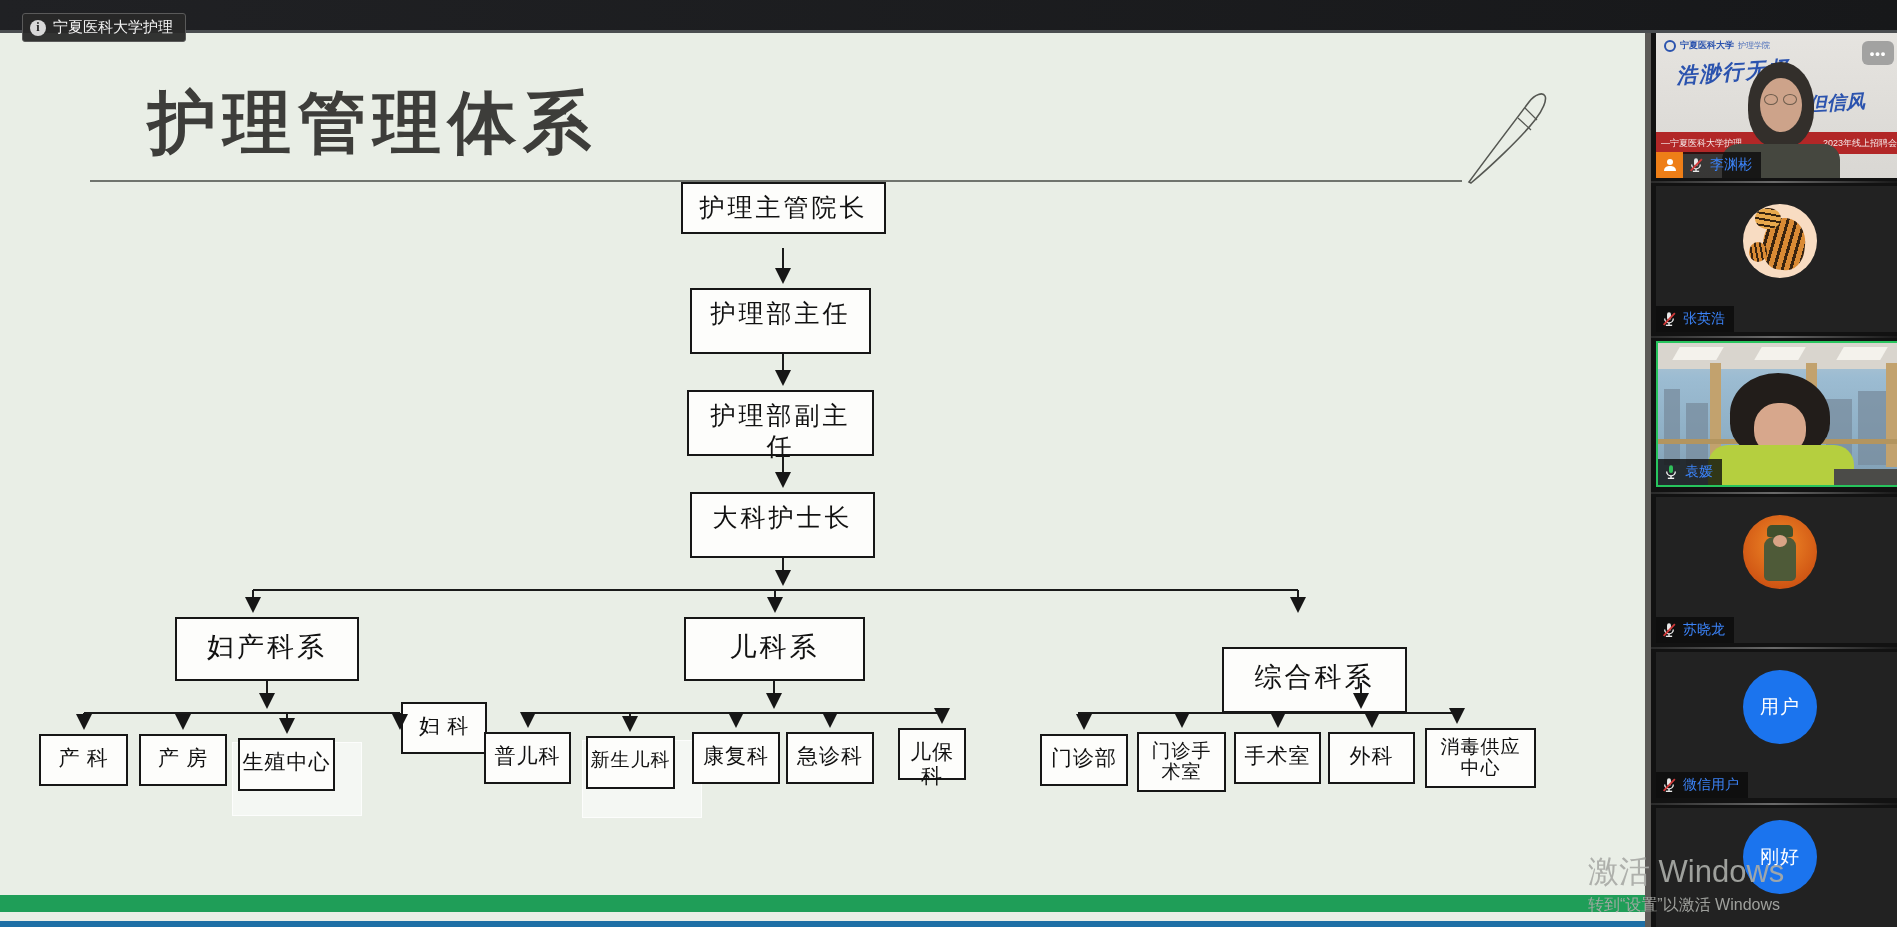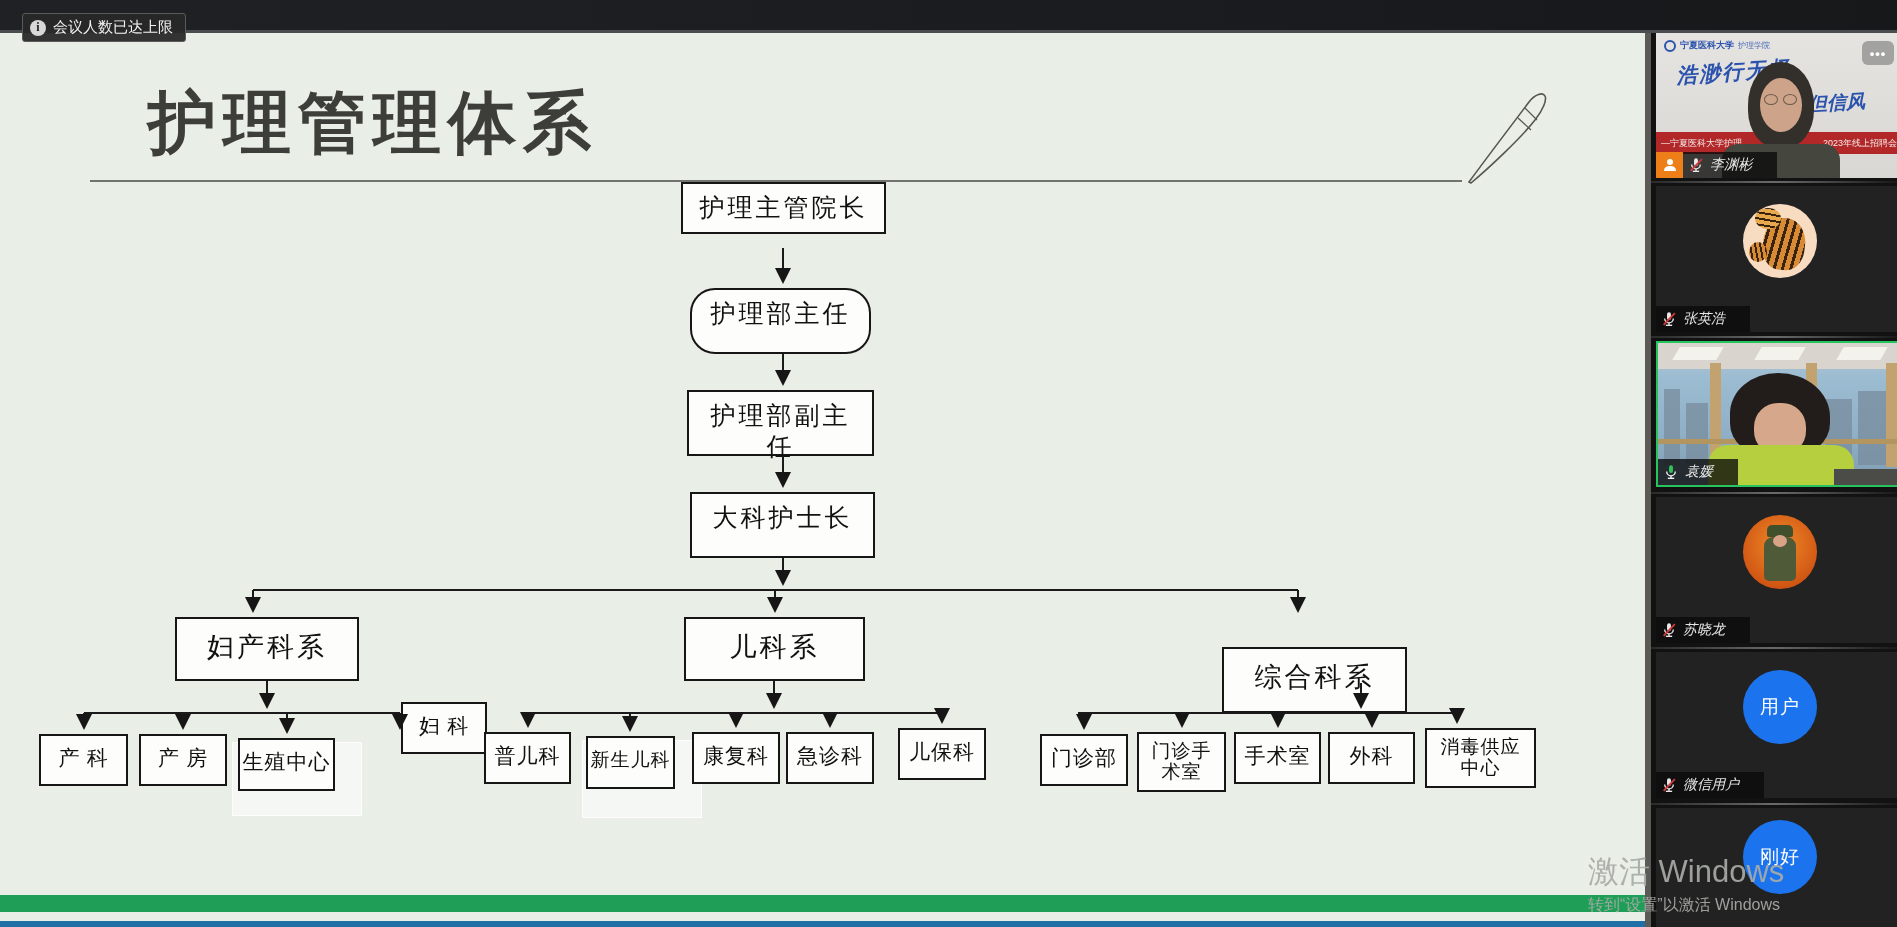--- a/index.html
+++ b/index.html
@@ -49,21 +49,21 @@
   .sidebar{position:absolute;left:1645px;top:30px;width:252px;height:897px;
            background:#121212;border-left:6px solid #5c5a57;box-sizing:border-box;}
   .tile{position:absolute;left:5px;width:246px;height:146px;background:#222222;
         overflow:hidden;}
   .tile.active{border:2px solid #27c45d;box-sizing:border-box;}
   .gapline{position:absolute;left:0;width:246px;height:2px;
            background:linear-gradient(90deg,#2a2a2a,#6a6a6a,#1a1a1a);}
 
   .namebar{position:absolute;left:0;bottom:0;height:26px;z-index:6;
            background:rgba(10,10,10,.78);display:flex;align-items:center;
-           gap:5px;padding:0 25px 0 4px;color:#e5e5e5;font-size:14px;white-space:nowrap;font-style:italic;}
+           gap:5px;padding:0 9px 0 4px;color:#3b82f6;font-size:14px;white-space:nowrap;}
   .namebar.shift{left:27px;}
   .presenter-badge{position:absolute;left:0;bottom:0;width:27px;height:26px;z-index:7;
                    background:#ee7e17;display:flex;align-items:center;justify-content:center;}
   .more-btn{position:absolute;right:8px;top:9px;width:32px;height:24px;z-index:7;
             background:rgba(150,150,150,.85);border-radius:6px;color:#fff;
             display:flex;align-items:center;justify-content:center;
             font-size:13px;letter-spacing:1px;font-weight:bold;}
 
   
   .banner{position:absolute;inset:0;background:linear-gradient(#e6e4e0,#d9d7d3);}
@@ -128,21 +128,21 @@
   .t6-av{top:12px;}
 </style>
 </head>
 <body>
 
 <div id="app">
 
   <div class="topbar"></div>
   <div class="toast">
     <span class="info-ic">i</span>
-    <span>会议人数已达上限</span>
+    <span>宁夏医科大学护理</span>
   </div>
 
   <div class="slide">
     <div class="slide-title">护理管理体系</div>
     <div class="title-line"></div>
 
     <svg class="pen" width="95" height="96" viewBox="0 0 95 96">
       <path d="M14,92 C30,70 62,28 74,12 C80,4 88,2 90,6 C92,10 88,20 80,30 C66,48 34,78 16,93 Z" fill="none" stroke="#555752" stroke-width="1.6"></path>
       <path d="M70,18 L82,30 M63,28 L76,40" stroke="#555752" stroke-width="1.2"></path>
     </svg>
@@ -183,38 +183,38 @@
       <line class="cl" x1="1361" y1="653" x2="1361" y2="676" marker-end="url(#arw)"></line>
       <line class="cl" x1="1078" y1="683" x2="1457" y2="683"></line>
       <line class="cl" x1="1084" y1="683" x2="1084" y2="697" marker-end="url(#arw)"></line>
       <line class="cl" x1="1182" y1="683" x2="1182" y2="695" marker-end="url(#arw)"></line>
       <line class="cl" x1="1278" y1="683" x2="1278" y2="695" marker-end="url(#arw)"></line>
       <line class="cl" x1="1372" y1="683" x2="1372" y2="695" marker-end="url(#arw)"></line>
       <line class="cl" x1="1457" y1="683" x2="1457" y2="691" marker-end="url(#arw)"></line>
     </svg>
 
     <div class="obox chain" style="left:681px;top:152px;width:205px;height:52px;">护理主管院长</div>
-    <div class="obox chain" style="left:690px;top:258px;width:181px;height:66px;border-radius:25px;">护理部主任</div>
+    <div class="obox chain" style="left:690px;top:258px;width:181px;height:66px;">护理部主任</div>
     <div class="obox chain" style="left:687px;top:360px;width:187px;height:66px;padding-left:14px;padding-right:14px;">护理部副主任</div>
     <div class="obox chain" style="left:690px;top:462px;width:185px;height:66px;">大科护士长</div>
 
     <div class="obox branch" style="left:175px;top:587px;width:184px;height:64px;">妇产科系</div>
     <div class="obox branch" style="left:684px;top:587px;width:181px;height:64px;">儿科系</div>
     <div class="obox branch" style="left:1222px;top:617px;width:185px;height:66px;">综合科系</div>
 
     <div class="obox child" style="left:39px;top:704px;width:89px;height:52px;">产 科</div>
     <div class="obox child" style="left:139px;top:704px;width:88px;height:52px;">产 房</div>
     <div class="obox child" style="left:238px;top:708px;width:97px;height:53px;">生殖中心</div>
     <div class="obox child" style="left:357px;top:672px;width:86px;height:52px;margin-left:44px;">妇 科</div>
 
     <div class="obox child" style="left:484px;top:702px;width:87px;height:52px;">普儿科</div>
     <div class="obox child" style="left:586px;top:706px;width:89px;height:53px;font-size:19px;">新生儿科</div>
     <div class="obox child" style="left:692px;top:702px;width:88px;height:52px;">康复科</div>
     <div class="obox child" style="left:786px;top:702px;width:88px;height:52px;">急诊科</div>
-    <div class="obox child" style="left:898px;top:698px;width:88px;height:52px;">儿保科</div>
+    <div class="obox child" style="left:898px;top:698px;width:68px;height:52px;">儿保科</div>
 
     <div class="obox child" style="left:1040px;top:704px;width:88px;height:52px;">门诊部</div>
     <div class="obox child two" style="left:1137px;top:702px;width:89px;height:60px;padding-left:10px;padding-right:10px;">门诊手术室</div>
     <div class="obox child" style="left:1234px;top:702px;width:87px;height:52px;">手术室</div>
     <div class="obox child" style="left:1328px;top:702px;width:87px;height:52px;">外科</div>
     <div class="obox child two" style="left:1425px;top:698px;width:111px;height:60px;padding-left:12px;padding-right:12px;">消毒供应中心</div>
 
     <div class="green-bar"></div>
     <div class="blue-bar"></div>
   </div>

